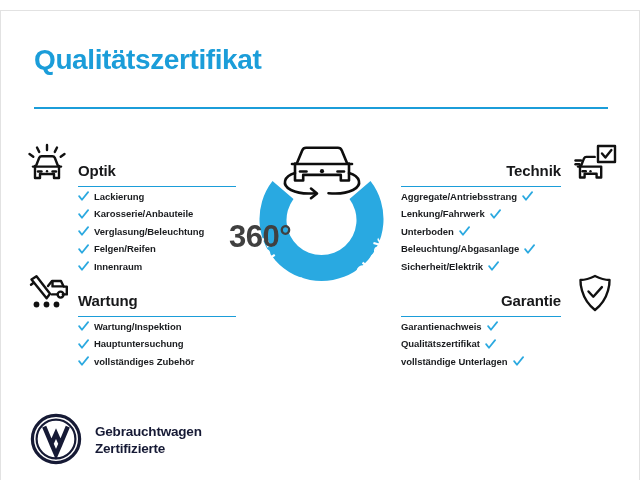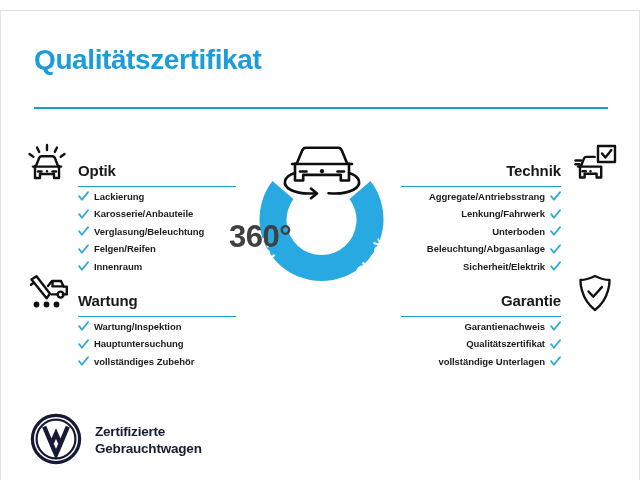--- a/index.html
+++ b/index.html
@@ -99,21 +99,21 @@
     font-size: 9.5px;
     font-weight: bold;
     color: #1A1C1F;
     line-height: 1;
     margin-bottom: 6.5px;
     letter-spacing: -0.05px;
     white-space: nowrap;
   }
   .left .items  { margin-left: 57px; }
   .right .items { margin-right: 60px; }
-  .right .item  { justify-content: flex-end; }
+  .right .item  { justify-content: flex-start; }
 
   .check {
     width: 11px;
     height: 11px;
     flex: 0 0 auto;
     display: block;
   }
   .left .check  { margin-right: 5px; }
   .right .check { margin-left: 5px; }
 
@@ -373,18 +373,18 @@
   <div class="vw-block">
     <div>
       <svg width="52" height="52" viewBox="0 0 52 52">
         <circle cx="26" cy="26" r="23.6" fill="none" stroke="#161A35" stroke-width="3.2"></circle>
         <circle cx="26" cy="26" r="19.4" fill="none" stroke="#161A35" stroke-width="2.2"></circle>
         <path d="M14.2 13.6 L21.4 30.8 L26 20.6 L30.6 30.8 L37.8 13.6
                  M21.4 30.8 L26 41.4 L30.6 30.8" fill="none" stroke="#161A35" stroke-width="4.4" stroke-linejoin="miter" stroke-linecap="butt"></path>
       </svg>
     </div>
     <div class="vw-text">
+      <div>Gebrauchtwagen</div>
       <div>Zertifizierte</div>
-      <div>Gebrauchtwagen</div>
     </div>
   </div>
 
 </div>
 
 </body></html>

